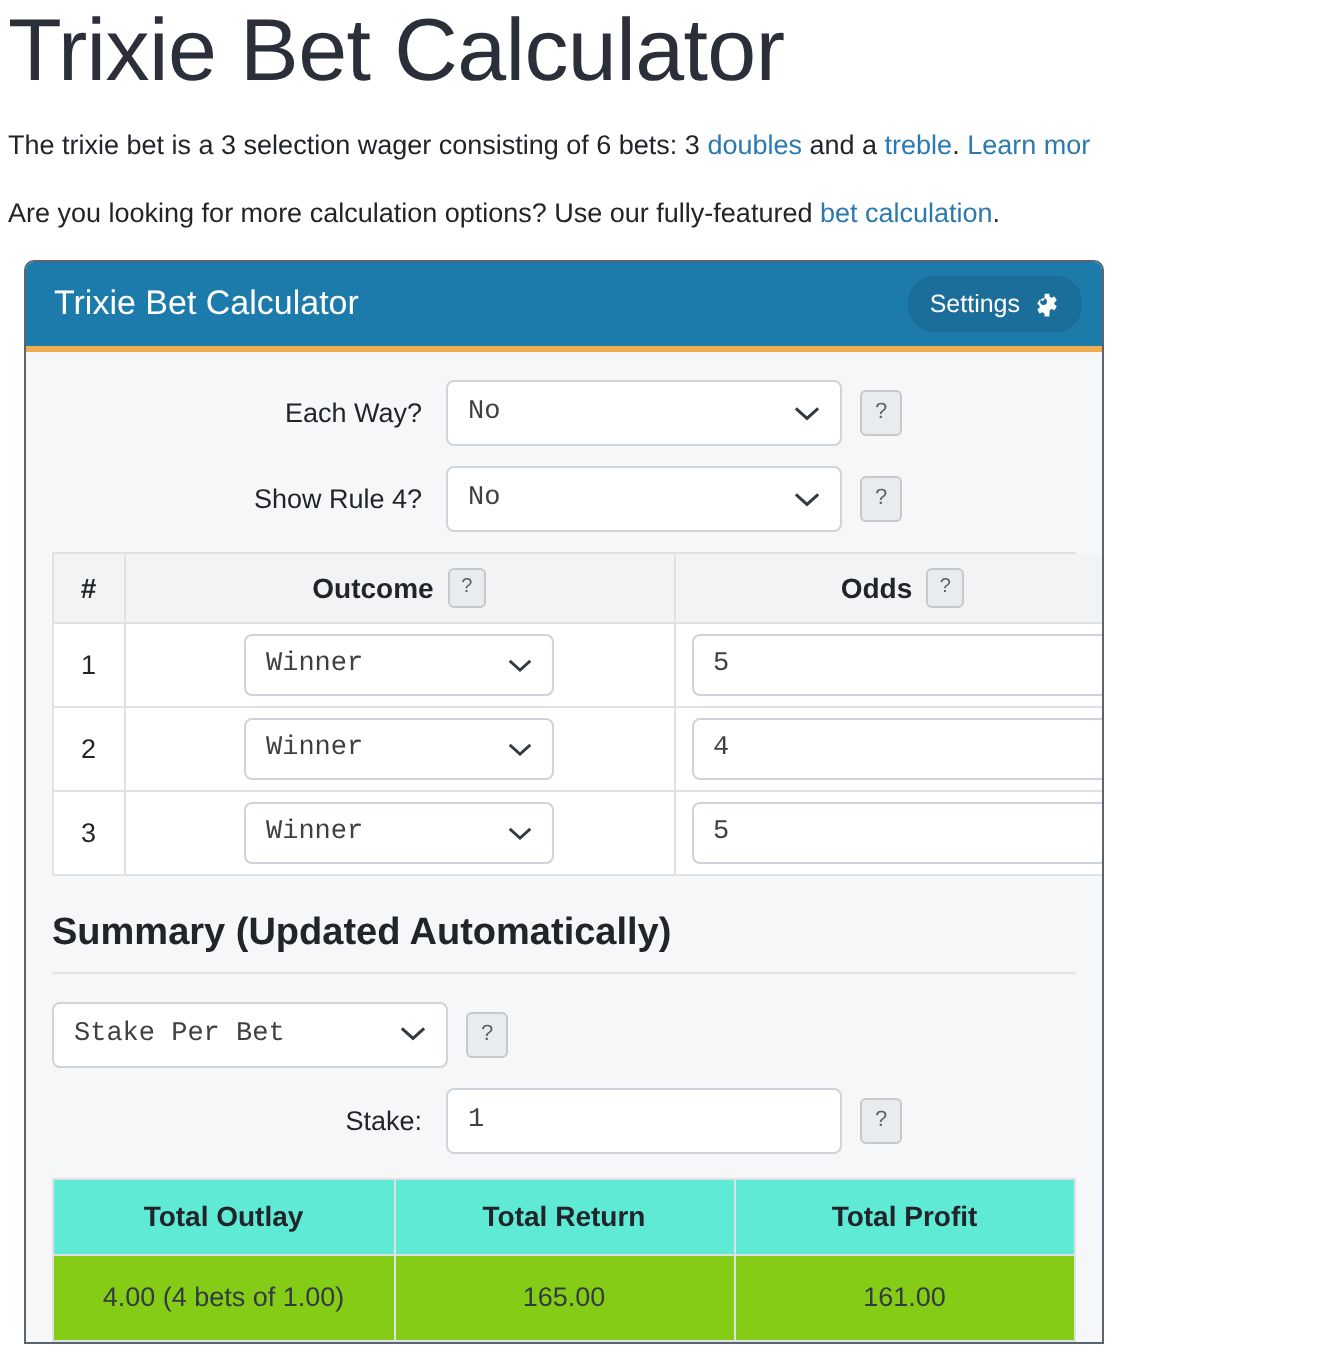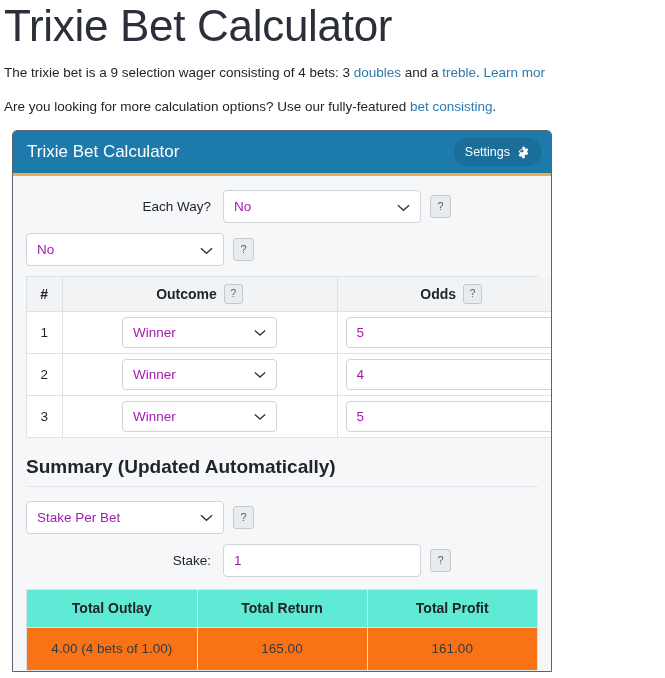--- a/index.html
+++ b/index.html
@@ -114,23 +114,23 @@
   .select-wrap {
     position: relative;
     width: 198px;
   }
   select.ctrl, input.ctrl {
     width: 100%;
     height: 33px;
     border: 1px solid #ced4da;
     border-radius: 4px;
     background: #ffffff;
-    color: #a21caf;
+    color: #404040;
     font-size: 13.5px;
-    font-family: Liberation Sans, sans-serif;
+    font-family: Liberation Mono, monospace;
     padding: 0 28px 0 10px;
     appearance: none;
     -webkit-appearance: none;
     outline: none;
   }
   input.ctrl { padding-right: 10px; }
 
   .chev {
     position: absolute;
     right: 11px;
@@ -254,37 +254,37 @@
     font-weight: bold;
     color: #212529;
     height: 38px;
   }
   table.results td {
     border-right: 1px solid #dfe2e5;
     height: 42px;
     text-align: center;
     font-size: 13.5px;
     color: #333a41;
-    background: #f97316;
+    background: #84cc16;
   }
   table.results th:last-child, table.results td:last-child { border-right: none; }
 </style>
 </head>
 <body>
 
 <div class="page">
 
   <h1 class="page-title">Trixie Bet Calculator</h1>
 
   <p class="intro first">
-    <span>The trixie bet is a 9 selection wager consisting of 4 bets: 3 </span><a href="#">doubles</a><span> and a </span><a href="#">treble</a><span>. </span><a href="#">Learn mor</a>
+    <span>The trixie bet is a 3 selection wager consisting of 6 bets: 3 </span><a href="#">doubles</a><span> and a </span><a href="#">treble</a><span>. </span><a href="#">Learn mor</a>
   </p>
 
   <p class="intro second">
-    <span>Are you looking for more calculation options? Use our fully-featured </span><a href="#">bet consisting</a><span>.</span>
+    <span>Are you looking for more calculation options? Use our fully-featured </span><a href="#">bet calculation</a><span>.</span>
   </p>
 
   <div class="panel">
 
     <div class="panel-header">
       <span class="panel-title">Trixie Bet Calculator</span>
       <button class="settings-button">
         <span>Settings</span>
         <span class="gear-icon">
           <svg width="13" height="13" viewBox="0 0 16 16" fill="#ffffff" aria-hidden="true">
@@ -305,20 +305,21 @@
           <span class="chev">
             <svg width="13" height="8" viewBox="0 0 14 8" fill="none" stroke="#333a41" stroke-width="1.6">
                 <path d="M1 1l6 5.4L13 1"></path>
               </svg>
           </span>
         </span>
         <button class="help-btn">?</button>
       </div>
 
       <div class="form-row">
+        <span class="form-label">Show Rule 4?</span>
         <span class="select-wrap">
           <select class="ctrl">
             <option>No</option>
           </select>
           <span class="chev">
             <svg width="13" height="8" viewBox="0 0 14 8" fill="none" stroke="#333a41" stroke-width="1.6">
                 <path d="M1 1l6 5.4L13 1"></path>
               </svg>
           </span>
         </span>

